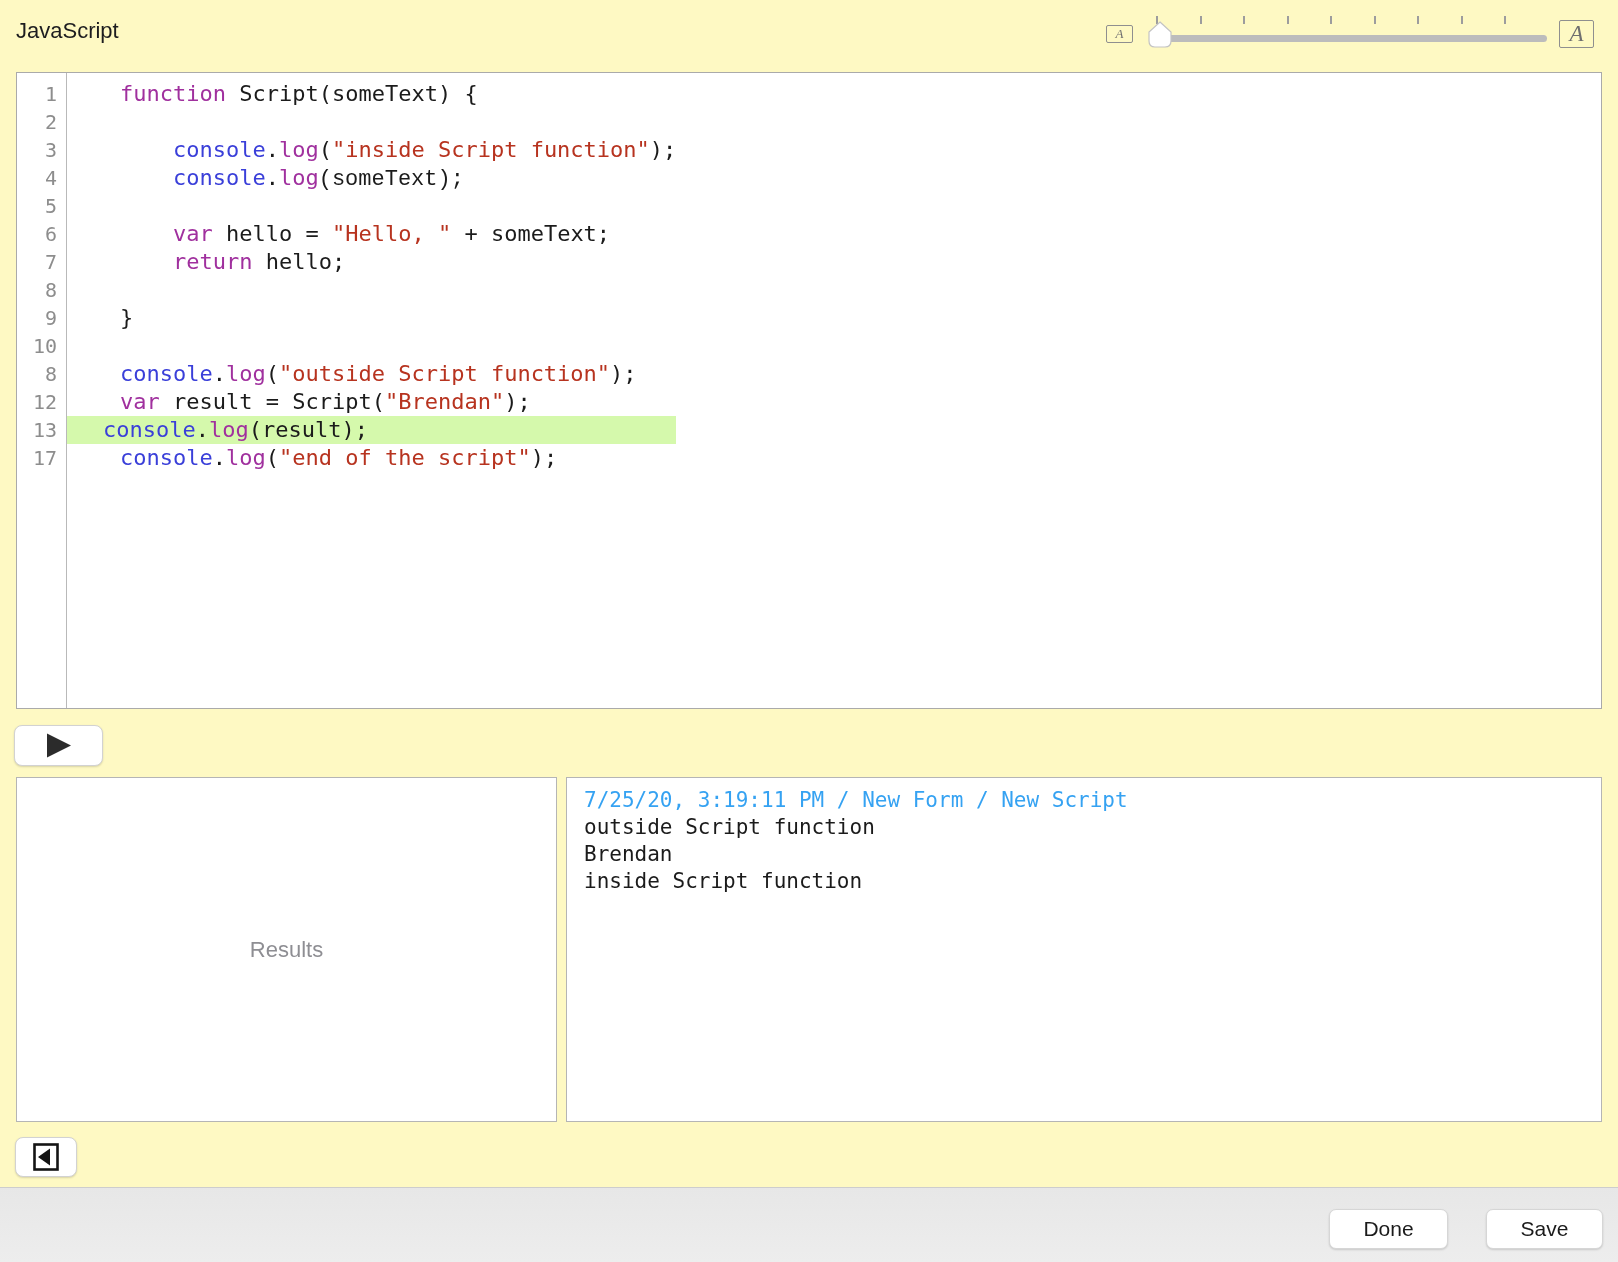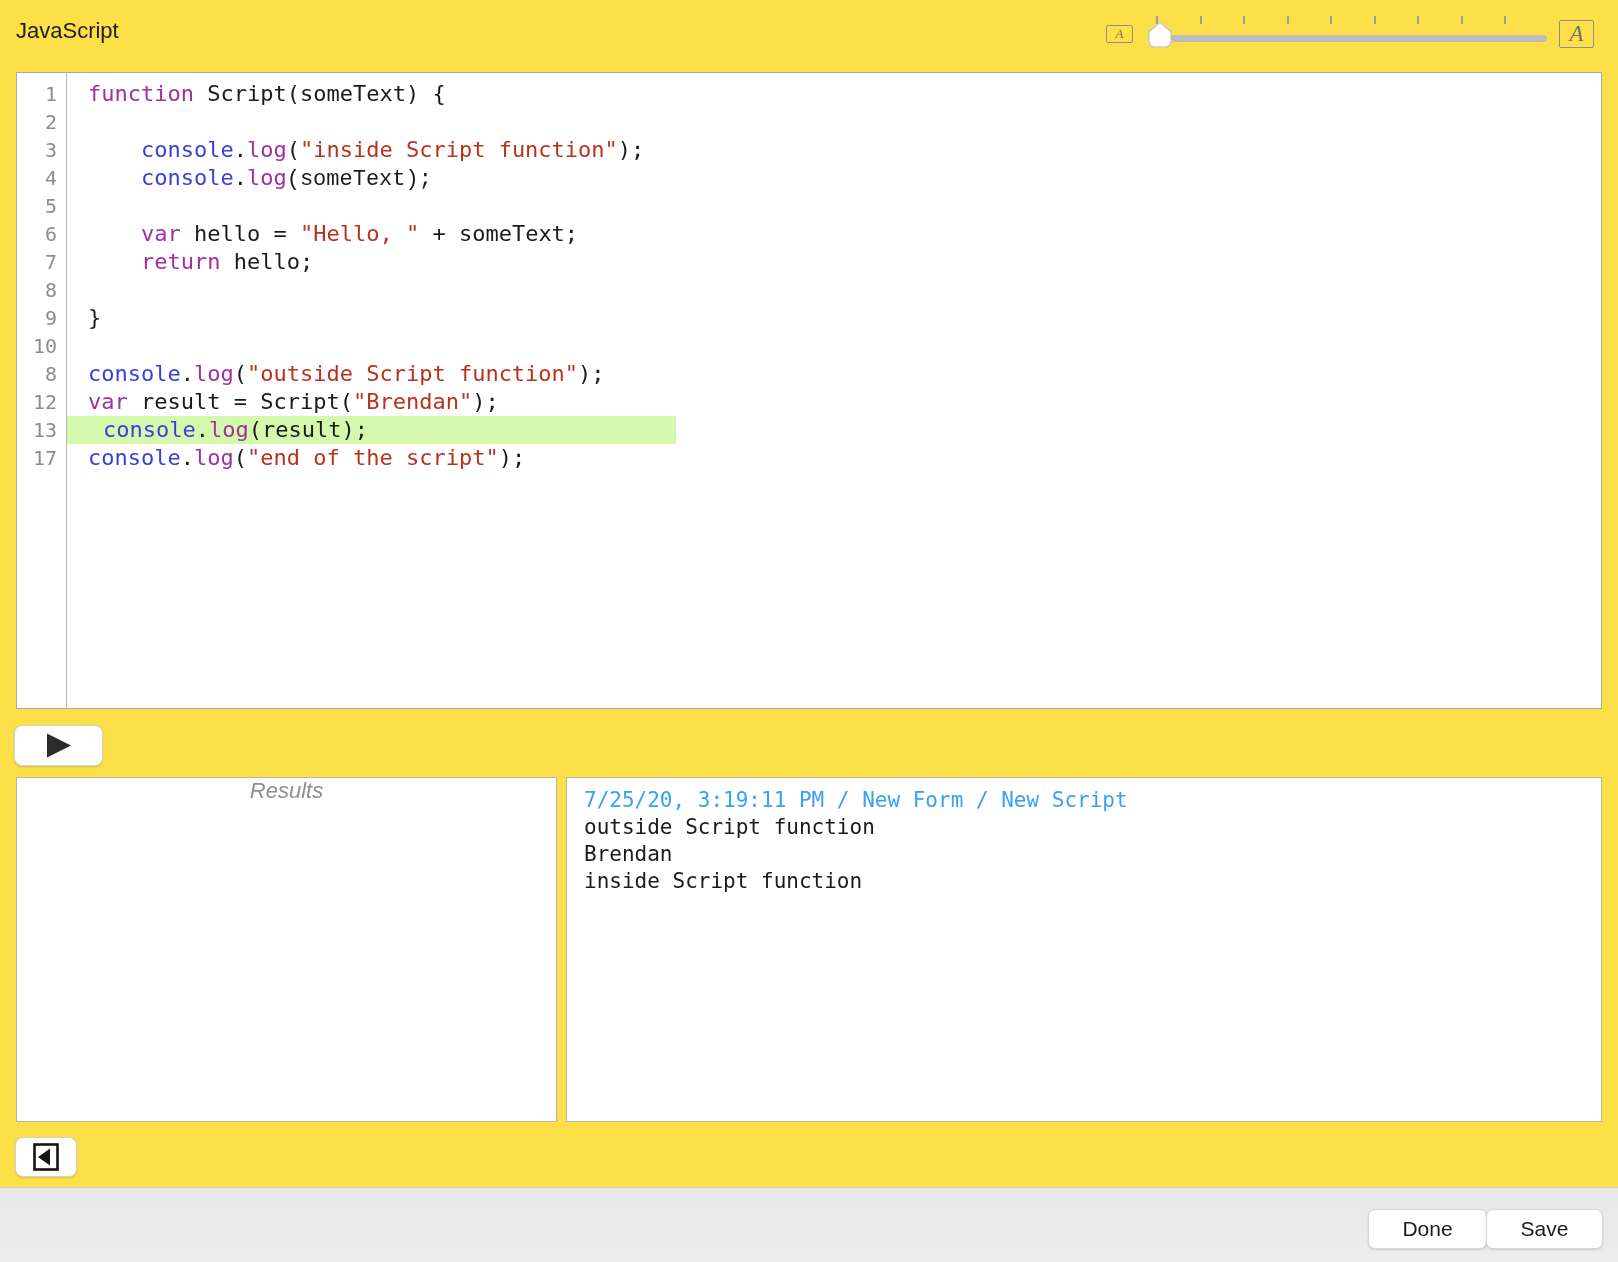--- a/index.html
+++ b/index.html
@@ -1,16 +1,16 @@
 <!DOCTYPE html>
 <html style="--hl: #d5f9ac;"><head>
 <meta charset="utf-8">
 <style>
   html,body{margin:0;padding:0;}
-  .app{position:relative;width:1618px;height:1262px;background:#fde047;font-family:"Liberation Sans",sans-serif;overflow:hidden;}
+  .app{position:relative;width:1618px;height:1262px;background:#fef9c3;font-family:"Liberation Sans",sans-serif;overflow:hidden;}
 
   
   .title{position:absolute;left:16px;top:18px;font-size:22px;color:#1d1d1f;}
 
   
   .abox{position:absolute;border:1.5px solid #8f8f8f;border-radius:2px;color:#6f6f6f;
         display:flex;align-items:center;justify-content:center;
         font-family:"Liberation Serif",serif;font-style:italic;}
   .abox.small{left:1106px;top:25px;width:25px;height:16px;font-size:13px;}
   .abox.large{left:1559px;top:20px;width:33px;height:26px;font-size:23px;}
@@ -19,50 +19,50 @@
   .track{position:absolute;left:1154px;top:35px;width:393px;height:7px;border-radius:3.5px;background:#bcbcbc;}
   .thumb{position:absolute;left:1146px;top:21px;width:28px;height:27px;}
 
   
   .editor{position:absolute;left:16px;top:72px;width:1586px;height:637px;background:#fff;
           border:1px solid #aaa;display:flex;box-sizing:border-box;}
   .gutter{width:50px;border-right:1px solid #b9b9b9;padding-top:7px;box-sizing:border-box;
           font-family:"DejaVu Sans Mono",monospace;font-size:20px;color:#8d8d8d;text-align:right;}
   .ln{height:28px;line-height:28px;padding-right:9px;}
   .code{flex:1;padding:7px 0 0 21px;font-family:"DejaVu Sans Mono",monospace;font-size:22px;overflow:hidden;}
-  .line{height:28px;line-height:28px;white-space:pre;}
+  .line{height:28px;line-height:28px;white-space:pre;margin-left:32px;}
   .line.hl{margin-left:-21px;padding-left:36px;
            background:linear-gradient(90deg,var(--hl) 0,var(--hl) 609px,transparent 609px);}
 
   
   .run-btn{position:absolute;left:14px;top:725px;width:87px;height:39px;background:#fff;
            border:1px solid #d2d2d2;border-radius:8px;box-shadow:0 1px 2px rgba(0,0,0,.15);
            display:flex;align-items:center;justify-content:center;cursor:pointer;}
 
   
   .panel{position:absolute;top:777px;height:345px;background:#fff;border:1px solid #b5b5b5;box-sizing:border-box;}
-  .panel.results{left:16px;width:541px;display:flex;align-items:flex-start;justify-content:center;font-style:italic;}
+  .panel.results{left:16px;width:541px;display:flex;align-items:center;justify-content:center;}
   .results-label{color:#8e8e93;font-size:22px;}
   .panel.console{left:566px;width:1036px;padding:9px 0 0 17px;
                  font-family:"DejaVu Sans Mono",monospace;font-size:21px;color:#1b1b1b;}
   .chead,.cline{height:27px;line-height:27px;white-space:pre;}
 
   
   .collapse-btn{position:absolute;left:15px;top:1137px;width:60px;height:38px;background:#fff;
                 border:1px solid #d2d2d2;border-radius:8px;box-shadow:0 1px 2px rgba(0,0,0,.15);
                 display:flex;align-items:center;justify-content:center;cursor:pointer;}
 
   
   .divider{position:absolute;left:0;top:1187px;width:1618px;height:1px;background:#cdcdcd;}
   .footer-bg{position:absolute;left:0;top:1188px;width:1618px;height:74px;
              background:linear-gradient(#e7e7e7,#ededed);}
   .btn{position:absolute;top:1209px;height:38px;background:#fff;border:1px solid #d6d6d6;border-radius:7px;
        box-shadow:0 1px 2px rgba(0,0,0,.15);font-size:21px;color:#1b1b1b;
        display:flex;align-items:center;justify-content:center;cursor:pointer;}
-  .btn.done{left:1368px;width:117px;}
+  .btn.done{left:1329px;width:117px;}
   .btn.save{left:1486px;width:115px;}
 </style>
 </head>
 <body>
 
 <div class="app">
 
   <div class="title">JavaScript</div>
 
   <div class="abox small">

